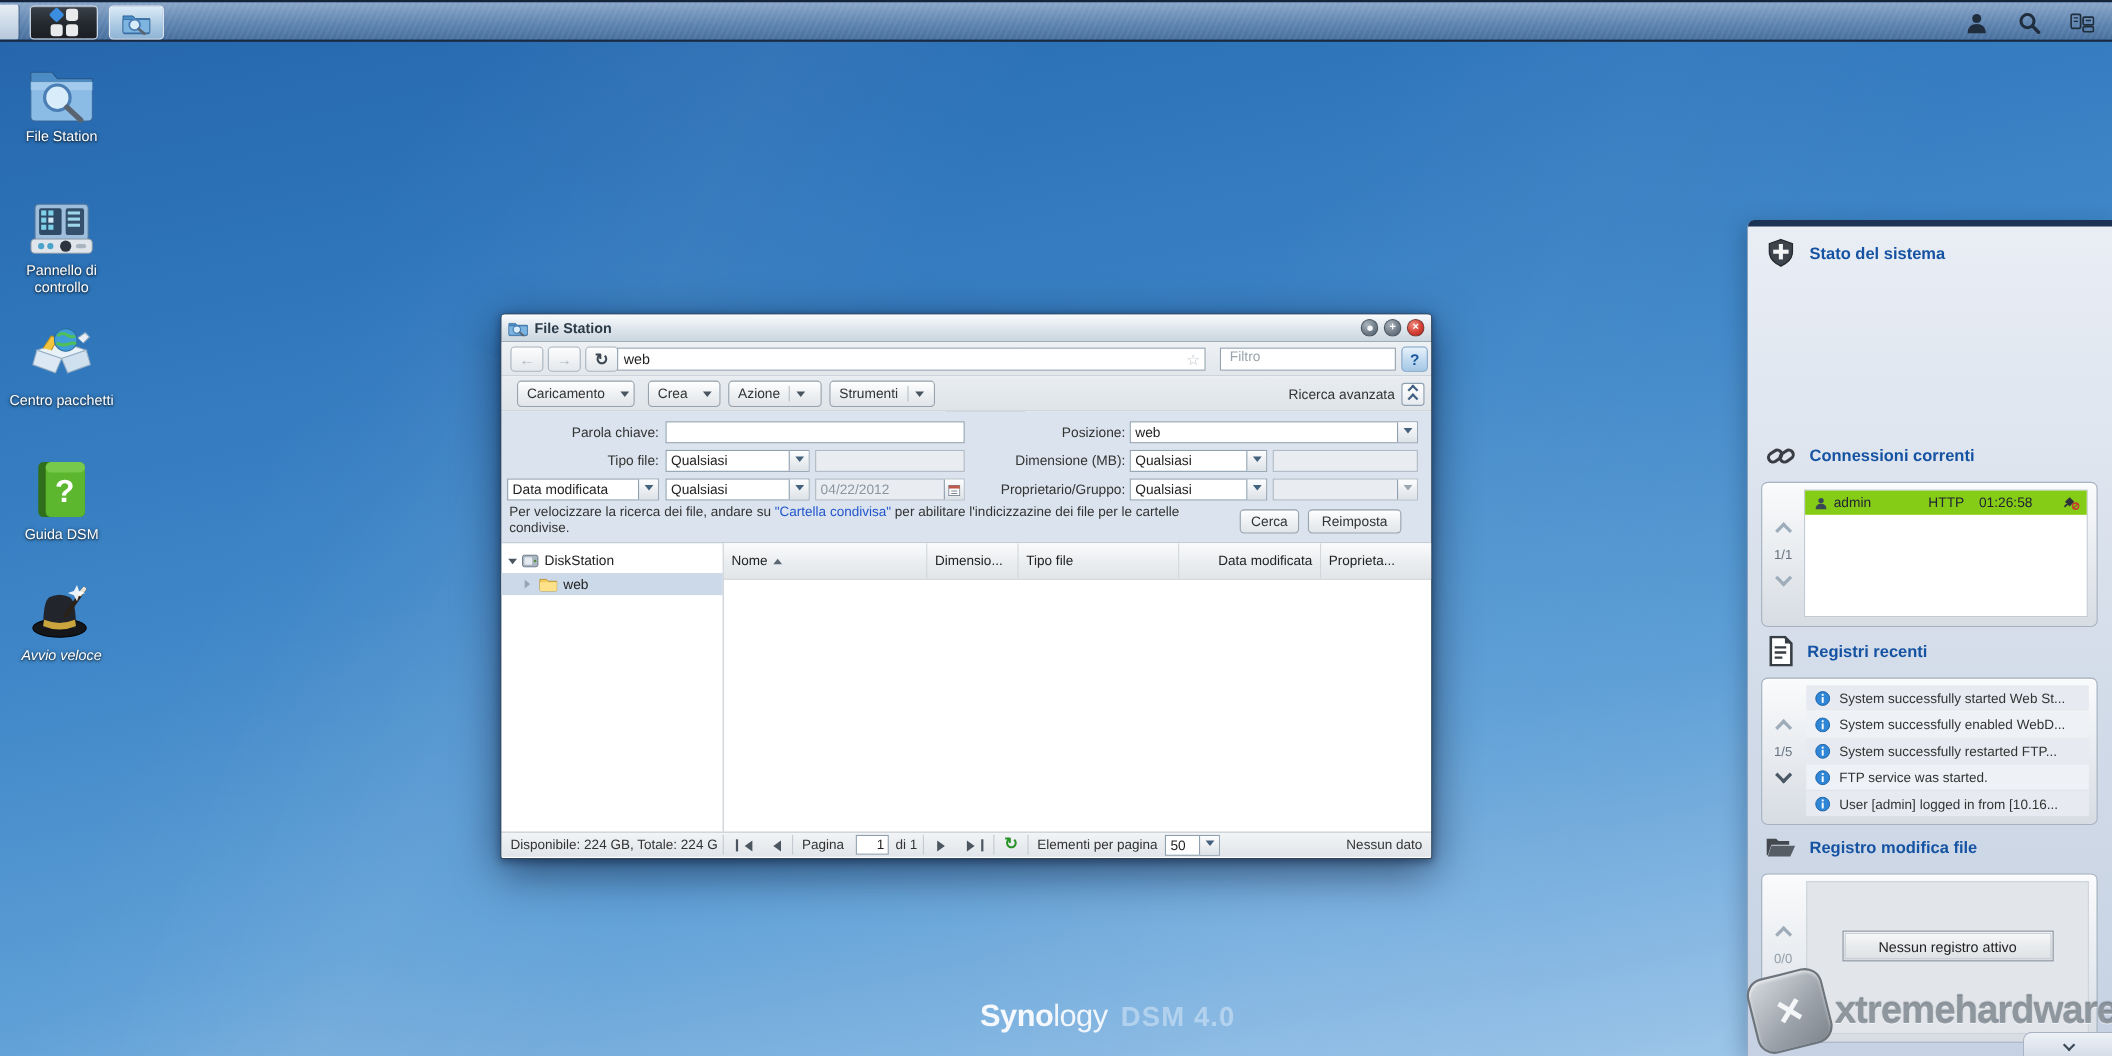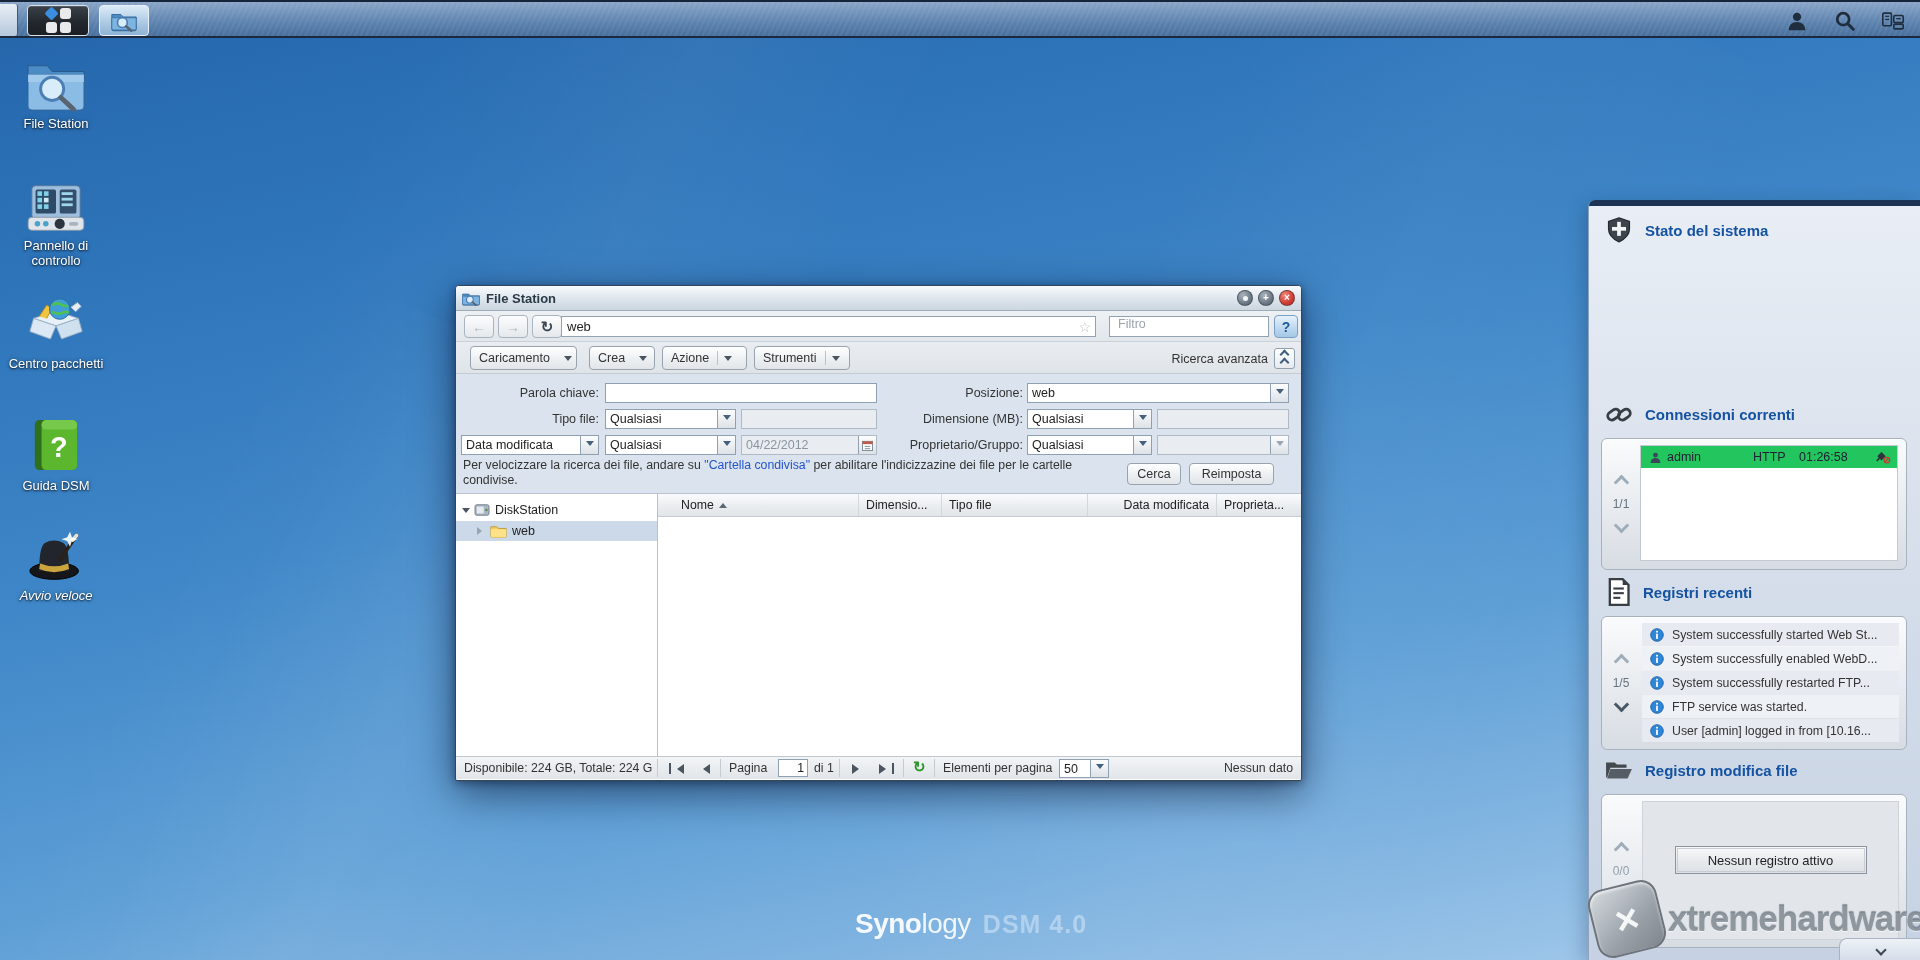--- a/index.html
+++ b/index.html
@@ -107,22 +107,22 @@
     background:linear-gradient(#ffffff,#eef1f3 50%,#e1e5e9);font-size:12.5px;color:#333;cursor:pointer;
     display:flex;align-items:center;justify-content:center;box-sizing:border-box;}
   
   .treepane{left:0;top:208px;width:202px;height:262px;background:#fff;border-right:1px solid #b8c0c8;box-sizing:border-box;}
   .trow{position:absolute;left:0;width:100%;height:20px;display:flex;align-items:center;font-size:12.5px;color:#222;cursor:pointer;}
   .trow.sel{background:#ccd9e8;}
   .texp{width:0;height:0;border:4px solid transparent;}
   .texp.open{border-top:5px solid #4a5560;margin:5px 4px 0 6px;}
   .texp.closed{border-left:5px solid #98a4b0;margin:0 4px 0 9px;}
   .listpane{left:202px;top:208px;width:643px;height:262px;background:#fff;}
-  .lhead{position:absolute;left:0;top:0;width:100%;height:23px;display:flex;
-    background:linear-gradient(#fafbfc,#e9ecef 60%,#e2e6e9);border-bottom:1px solid #c6ccd1;box-sizing:border-box;padding-left:16px;}
+  .lhead{position:absolute;left:0;top:0;width:100%;height:33px;display:flex;
+    background:linear-gradient(#fafbfc,#e9ecef 60%,#e2e6e9);border-bottom:1px solid #c6ccd1;box-sizing:border-box;}
   .lcol{border-right:1px solid #d2d7db;font-size:12.3px;color:#222;display:flex;align-items:center;
     padding:0 7px;box-sizing:border-box;white-space:nowrap;overflow:hidden;cursor:pointer;}
   .sort-asc{width:0;height:0;border:4px solid transparent;border-bottom:5px solid #5a6774;margin-left:5px;margin-bottom:3px;}
   
   .statbar{left:0;top:470px;width:100%;height:23px;background:linear-gradient(#f2f4f6,#e1e5e9);
     border-top:1px solid #c0c7cd;box-sizing:border-box;font-size:12.3px;color:#333;}
   .statcap{position:absolute;left:8px;top:4px;width:188px;white-space:nowrap;overflow:hidden;}
   .statsep{position:absolute;top:2px;width:1px;height:18px;background:#c4cbd2;}
   .pgbtn{position:absolute;top:2px;width:24px;height:19px;display:flex;align-items:center;justify-content:center;gap:1px;
     cursor:pointer;background:transparent;border:none;padding:0;}
@@ -144,37 +144,37 @@
     background:linear-gradient(#fafbfc,#e2e6eb 70%,#d7dce3);box-shadow:inset 0 1px 0 #fff;}
   .pagercol{position:absolute;left:0;top:0;width:38px;height:100%;display:flex;flex-direction:column;
     align-items:center;justify-content:center;gap:9px;}
   .pchv{width:8px;height:8px;border-style:solid;border-width:3px 3px 0 0;border-color:#9fadbb;cursor:pointer;}
   .pchv.up{transform:rotate(-45deg);}
   .pchv.dn{transform:rotate(135deg);}
   .pchv.on{border-color:#4a5866;}
   .pnum{font-size:12px;color:#66727e;}
   .status-big{font-size:19px;font-weight:bold;}
   .conn-list{position:absolute;left:38px;top:6px;right:8px;bottom:8px;background:#fff;border:1px solid #c3cad2;}
-  .conn-row{height:22px;background:#22c55e;display:flex;align-items:center;font-size:12.5px;color:#223;position:relative;}
+  .conn-row{height:22px;background:#84cc16;display:flex;align-items:center;font-size:12.5px;color:#223;position:relative;}
   .logrows{position:absolute;left:40px;top:6px;right:7px;display:flex;flex-direction:column;gap:1px;}
   .logrow{height:23px;display:flex;align-items:center;font-size:12.3px;color:#333;overflow:hidden;white-space:nowrap;}
   .logrow:nth-child(odd){background:#e7ebf1;}
   .logrow:nth-child(even){background:#eef1f5;}
   .logrow svg{flex:0 0 auto;margin:0 8px 0 8px;}
   .flog-area{position:absolute;left:40px;top:6px;right:7px;bottom:7px;background:#e2e6ea;border:1px solid #cdd3d9;}
   .flog-btn{position:absolute;left:50%;transform:translateX(-50%);top:44px;width:190px;height:26px;
     border:1px solid #8b939e;outline:1px solid #c8cdd3;outline-offset:-3px;
     background:linear-gradient(#f8f9fa,#e7eaed 55%,#dde1e5);font-size:13px;color:#222;
     display:flex;align-items:center;justify-content:center;}
   .collapse-tab{position:absolute;left:250px;top:738px;width:82px;height:22px;
     background:linear-gradient(#eef2f7,#d4dce8);border:1px solid #a8b4c4;border-bottom:none;border-radius:8px 0 0 0;
     display:flex;align-items:center;justify-content:center;cursor:pointer;}
   .collapse-tab .chv{border-color:#3c4a58;}
   
-  .brand{left:855px;top:908px;display:flex;align-items:baseline;color:#fff;justify-content:space-between;}
+  .brand{left:891px;top:908px;display:flex;align-items:baseline;color:#fff;justify-content:space-between;}
   .brand .b1{font-size:28px;font-weight:bold;color:rgba(255,255,255,.92);letter-spacing:-.5px;}
   .brand .b2{font-size:28px;font-weight:normal;color:rgba(255,255,255,.88);letter-spacing:-.5px;}
   .brand .b3{font-size:25px;font-weight:bold;color:rgba(215,232,248,.55);margin-left:12px;letter-spacing:1px;}
   .wm{left:1592px;top:884px;display:flex;align-items:center;z-index:50;}
   .wm-logo{width:66px;height:66px;border-radius:16px;transform:rotate(-14deg);
     background:linear-gradient(145deg,#d6dade,#9aa1a9 60%,#7e858d);border:2px solid #6d747c;
     display:flex;align-items:center;justify-content:center;color:#f4f6f8;font-size:40px;font-weight:bold;
     box-shadow:inset 0 2px 3px rgba(255,255,255,.6);}
   .wm-text{font-size:35px;font-weight:bold;letter-spacing:-1px;color:rgba(125,134,144,.78);
     text-shadow:0 1px 0 rgba(255,255,255,.55),0 -1px 1px rgba(40,50,60,.45);margin-left:6px;white-space:nowrap;}

